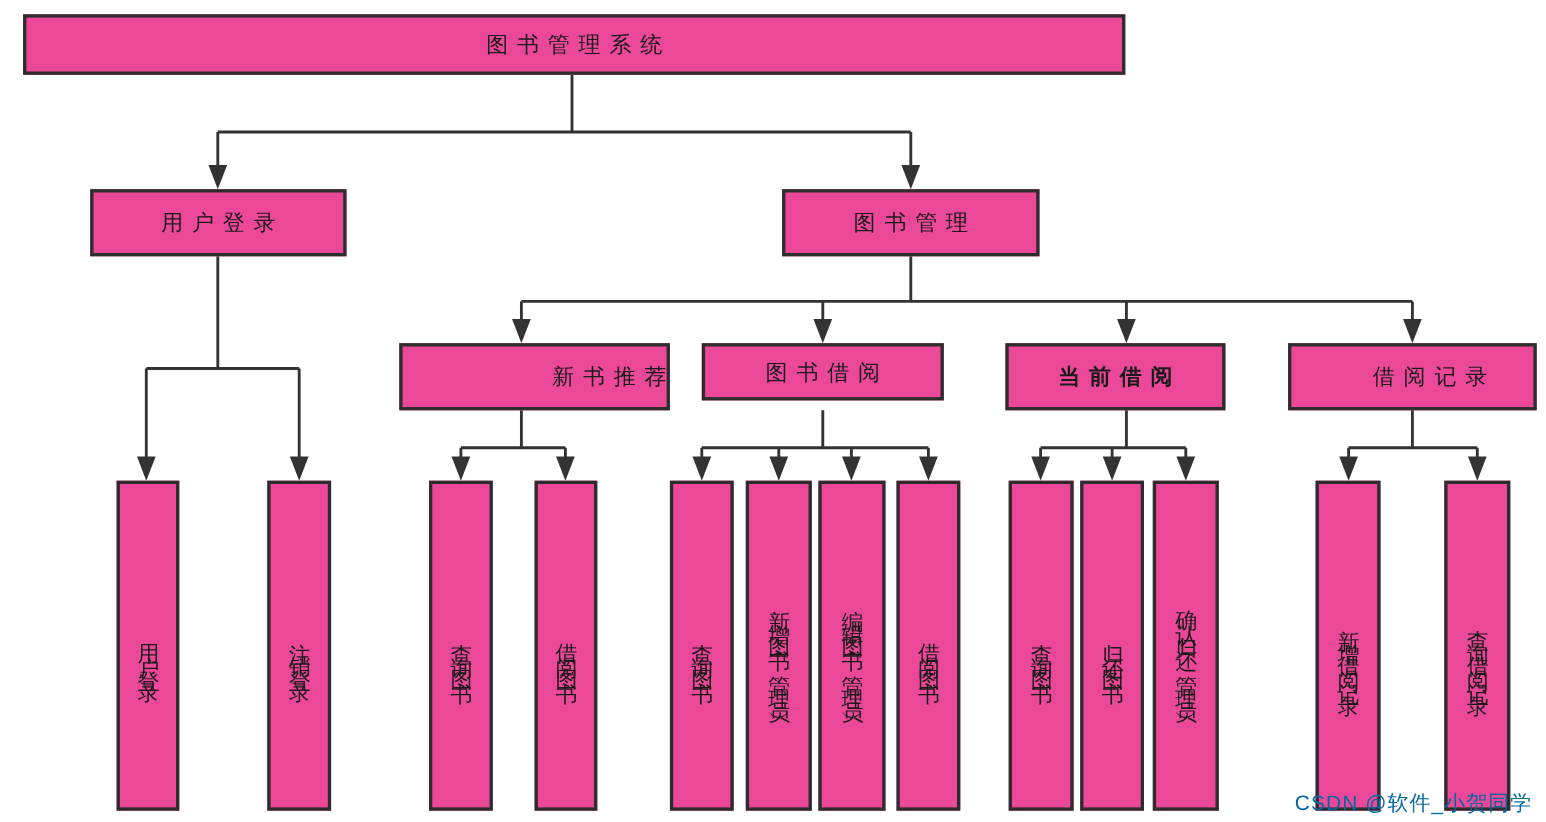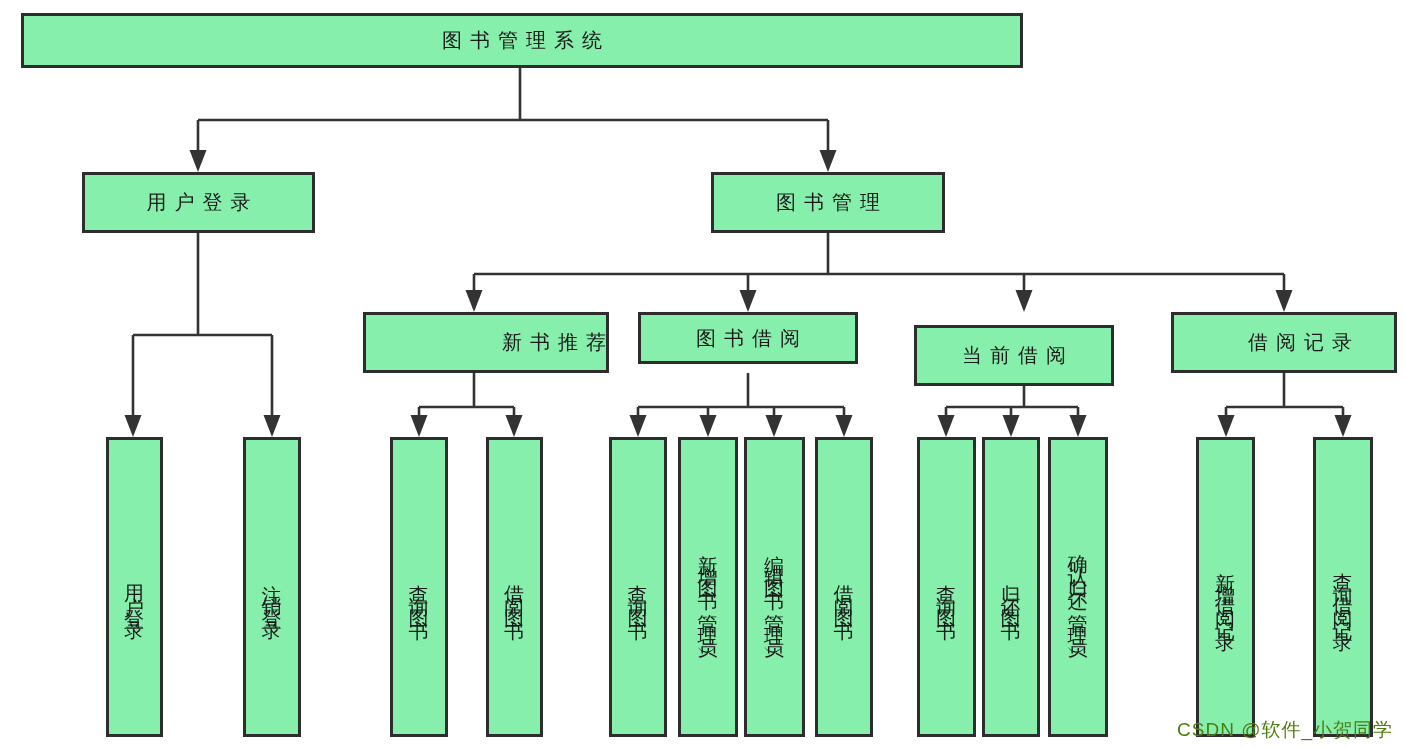--- a/index.html
+++ b/index.html
@@ -13,21 +13,21 @@
   }
   .connectors {
     position: absolute;
     left: 0; top: 0;
     width: 1405px; height: 747px;
   }
   .box {
     position: absolute;
     box-sizing: border-box;
     border: 3px solid #2d2d2d;
-    background: #86efac;
+    background: #ec4899;
     display: flex;
     align-items: center;
     justify-content: center;
     color: #1a1a1a;
   }
   .hl {                       
     font-size: 20px;
     letter-spacing: 8px;
     margin-right: -8px;       
     white-space: nowrap;
@@ -39,21 +39,21 @@
     letter-spacing: 12px;
     margin-bottom: -12px;     
     white-space: nowrap;
     line-height: 1;
   }
   .watermark {
     position: absolute;
     top: 717px;
     right: 12px;
     font-size: 19px;
-    color: #4d7c0f;
+    color: #0369a1;
     letter-spacing: 1px;
     white-space: nowrap;
     z-index: 5;
   }
 </style>
 </head>
 <body>
 
 <div class="canvas">
 
@@ -106,21 +106,21 @@
   <div class="box" style="left:711px; top:172px; width:234px; height:61px;">
     <span class="hl">图书管理</span>
   </div>
 
   <div class="box" style="left:363px; top:312px; width:246px; height:61px;justify-content:flex-end;">
     <span class="hl">新书推荐</span>
   </div>
   <div class="box" style="left:638px; top:312px; width:220px; height:52px;">
     <span class="hl">图书借阅</span>
   </div>
-  <div class="box" style="left:914px; top:325px; width:200px; height:61px;">
+  <div class="box" style="left:914px; top:312px; width:200px; height:61px;font-weight:bold;">
     <span class="hl">当前借阅</span>
   </div>
   <div class="box" style="left:1171px; top:312px; width:226px; height:61px;padding-left:32px;">
     <span class="hl">借阅记录</span>
   </div>
 
   <div class="box" style="left:106px; top:437px; width:57px; height:300px;">
     <span class="vt">用户登录</span>
   </div>
   <div class="box" style="left:243px; top:437px; width:58px; height:300px;">

